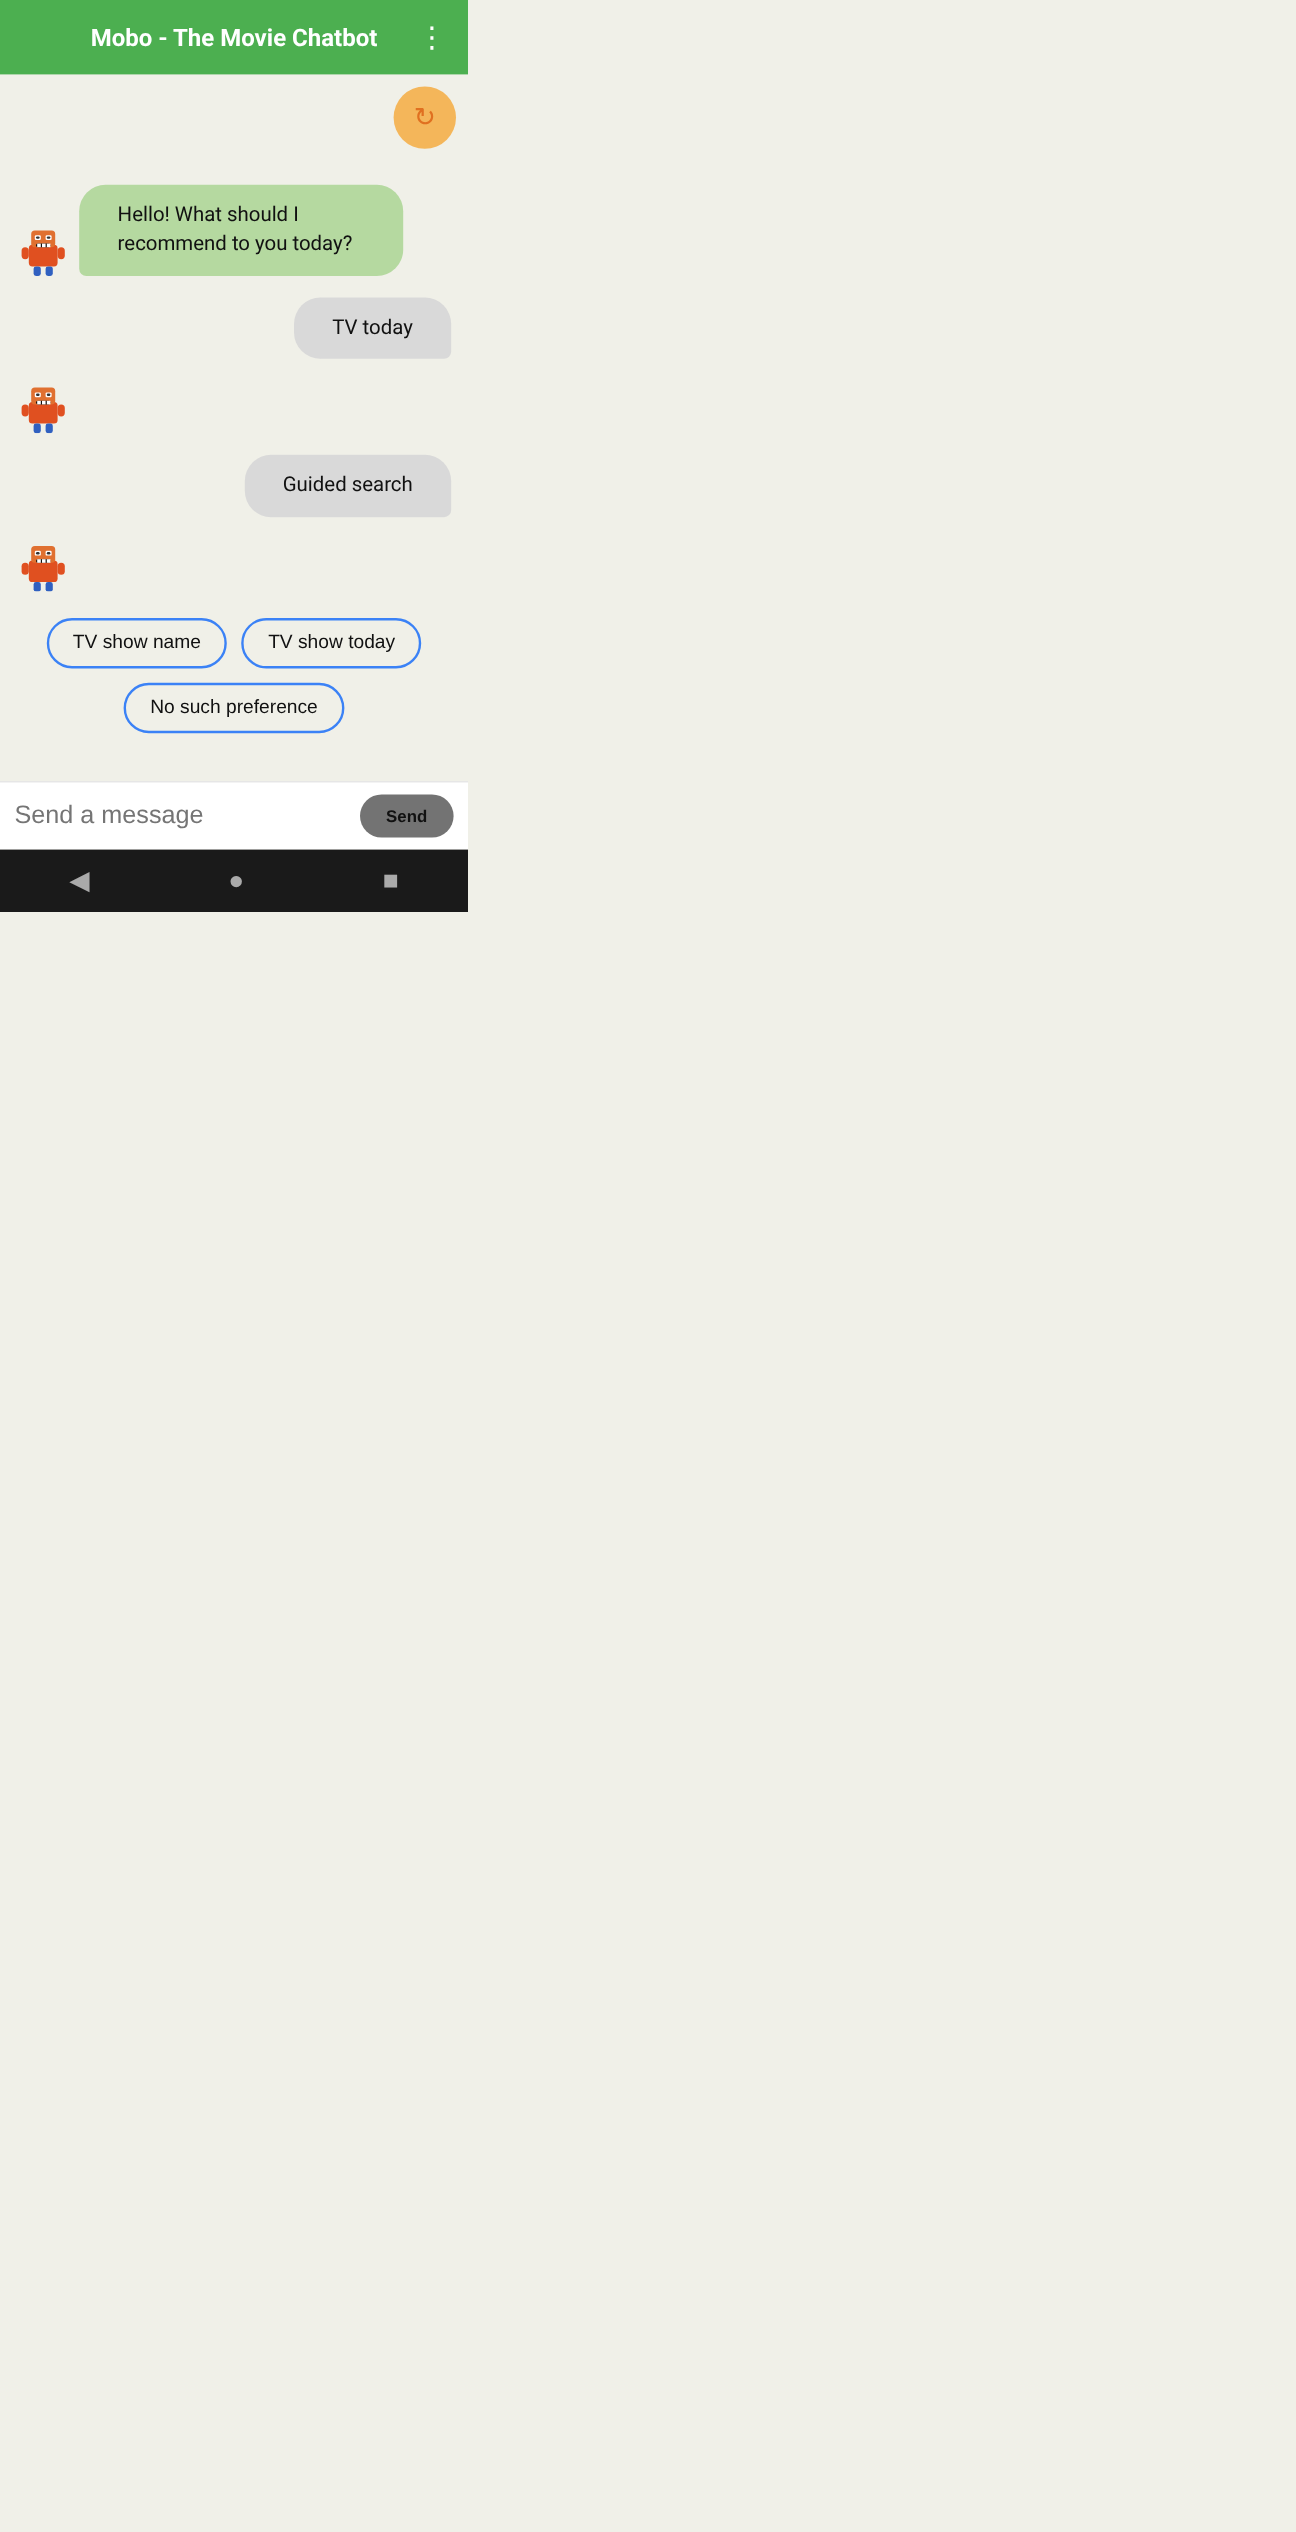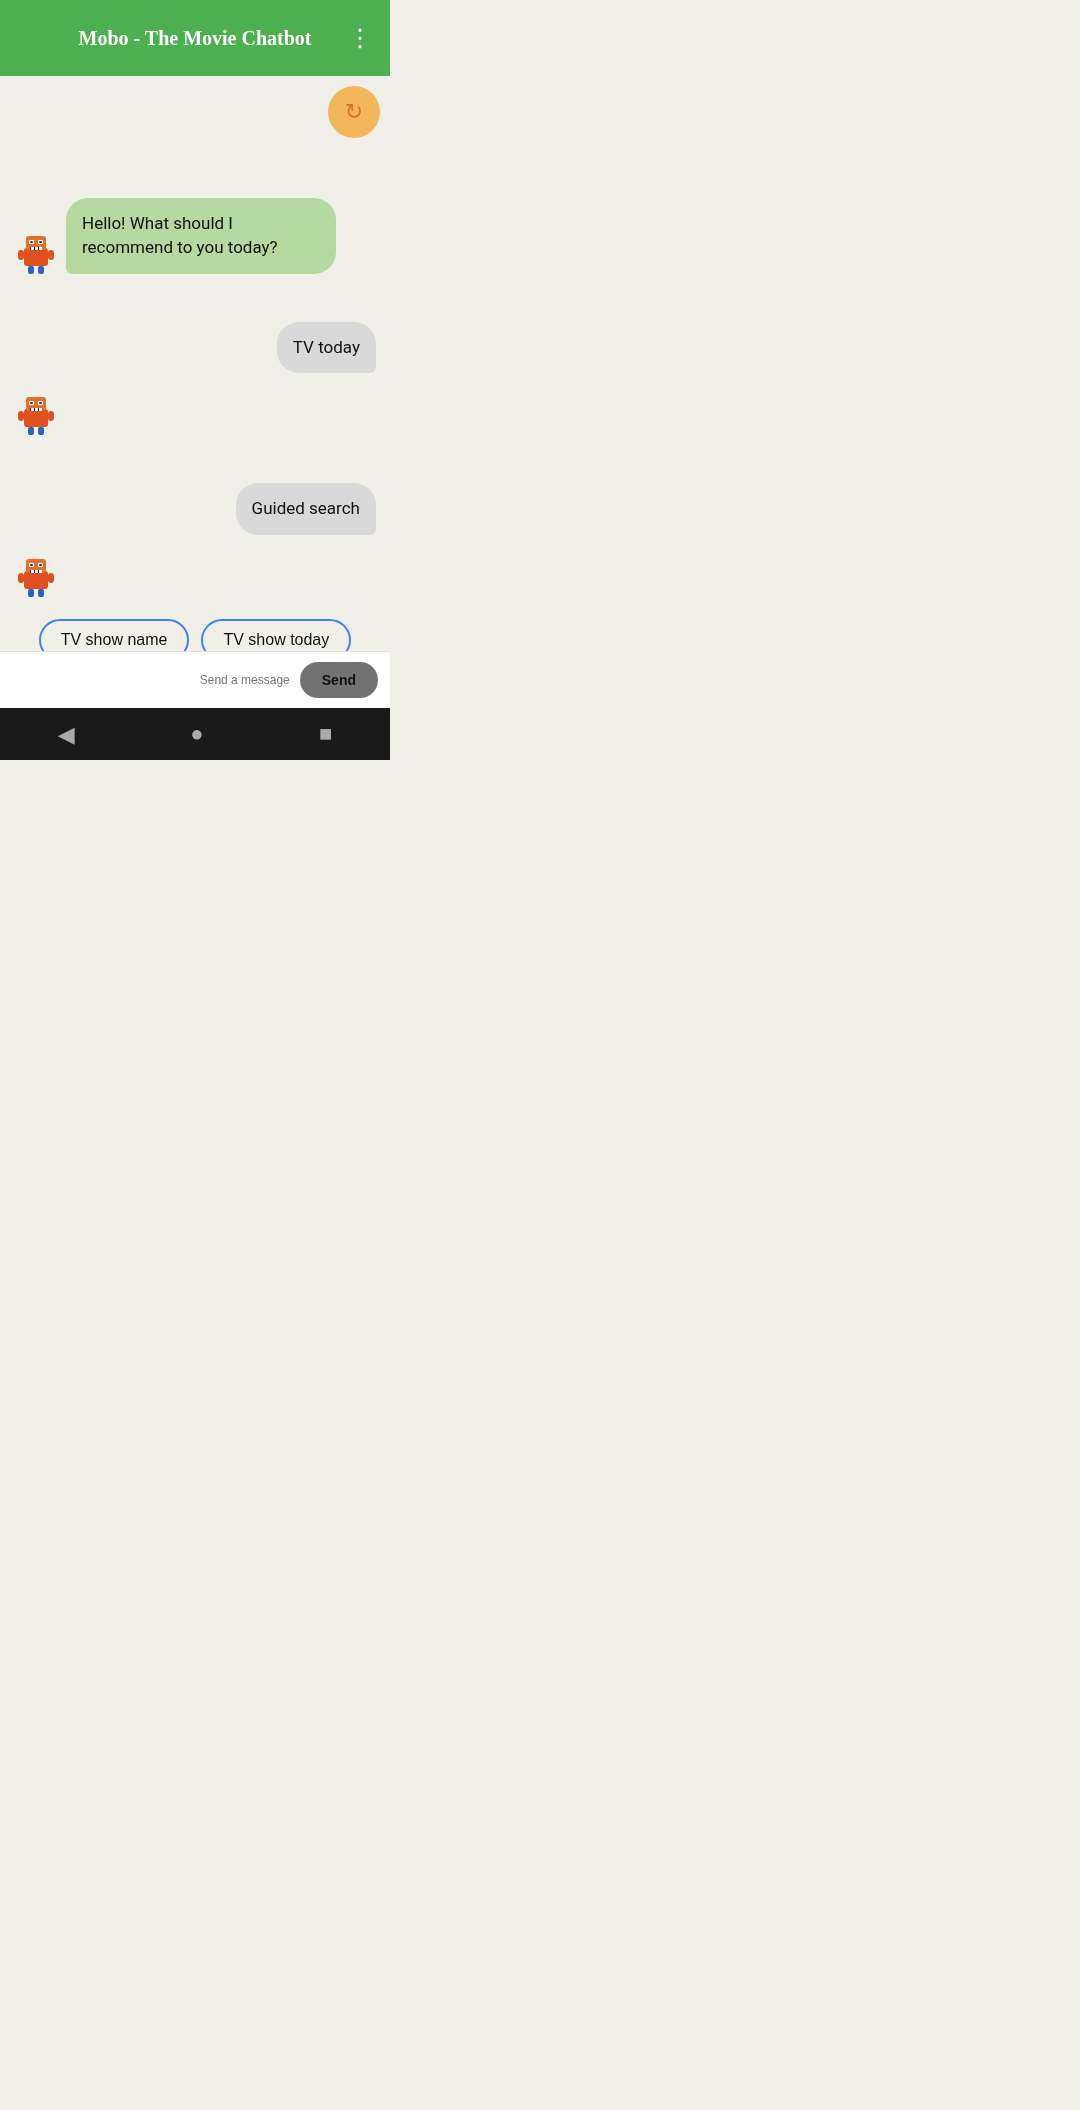--- a/index.html
+++ b/index.html
@@ -17,23 +17,22 @@
     }
 
     
     .header {
       background: #4caf50;
       color: white;
       display: flex;
       align-items: center;
       justify-content: space-between;
       padding: 0 18px;
-      height: 76px;
-      flex-shrink: 0;
-      font-family: Liberation Serif, serif;
+      height: 62px;
+      flex-shrink: 0;
     }
 
     .header-title {
       font-size: 20px;
       font-weight: bold;
       flex: 1;
       text-align: center;
     }
 
     .header-menu-icon {
@@ -100,26 +99,25 @@
       display: flex;
       align-items: center;
       justify-content: center;
       font-size: 36px;
       line-height: 1;
       align-self: flex-end;
     }
 
     
     .bubble {
-      padding: 14px 16px;
+      padding: 14px 32px;
       border-radius: 22px;
       font-size: 17px;
       line-height: 1.4;
       max-width: 270px;
-      margin-top: 30px;
     }
 
     .bubble.bot {
       background: #b5d9a0;
       color: #111;
       border-bottom-left-radius: 6px;
     }
 
     .bubble.user {
       background: #d9d9d9;
@@ -155,24 +153,23 @@
       align-items: center;
       padding: 10px 12px;
       gap: 10px;
       flex-shrink: 0;
     }
 
     .msg-input {
       flex: 1;
       border: none;
       outline: none;
-      font-size: 12px;
+      font-size: 21px;
       color: #3b82f6;
       background: transparent;
-      text-align: right;
     }
 
     .send-btn {
       background: #737373;
       border: none;
       border-radius: 22px;
       padding: 10px 22px;
       font-size: 14px;
       color: #111;
       cursor: pointer;

